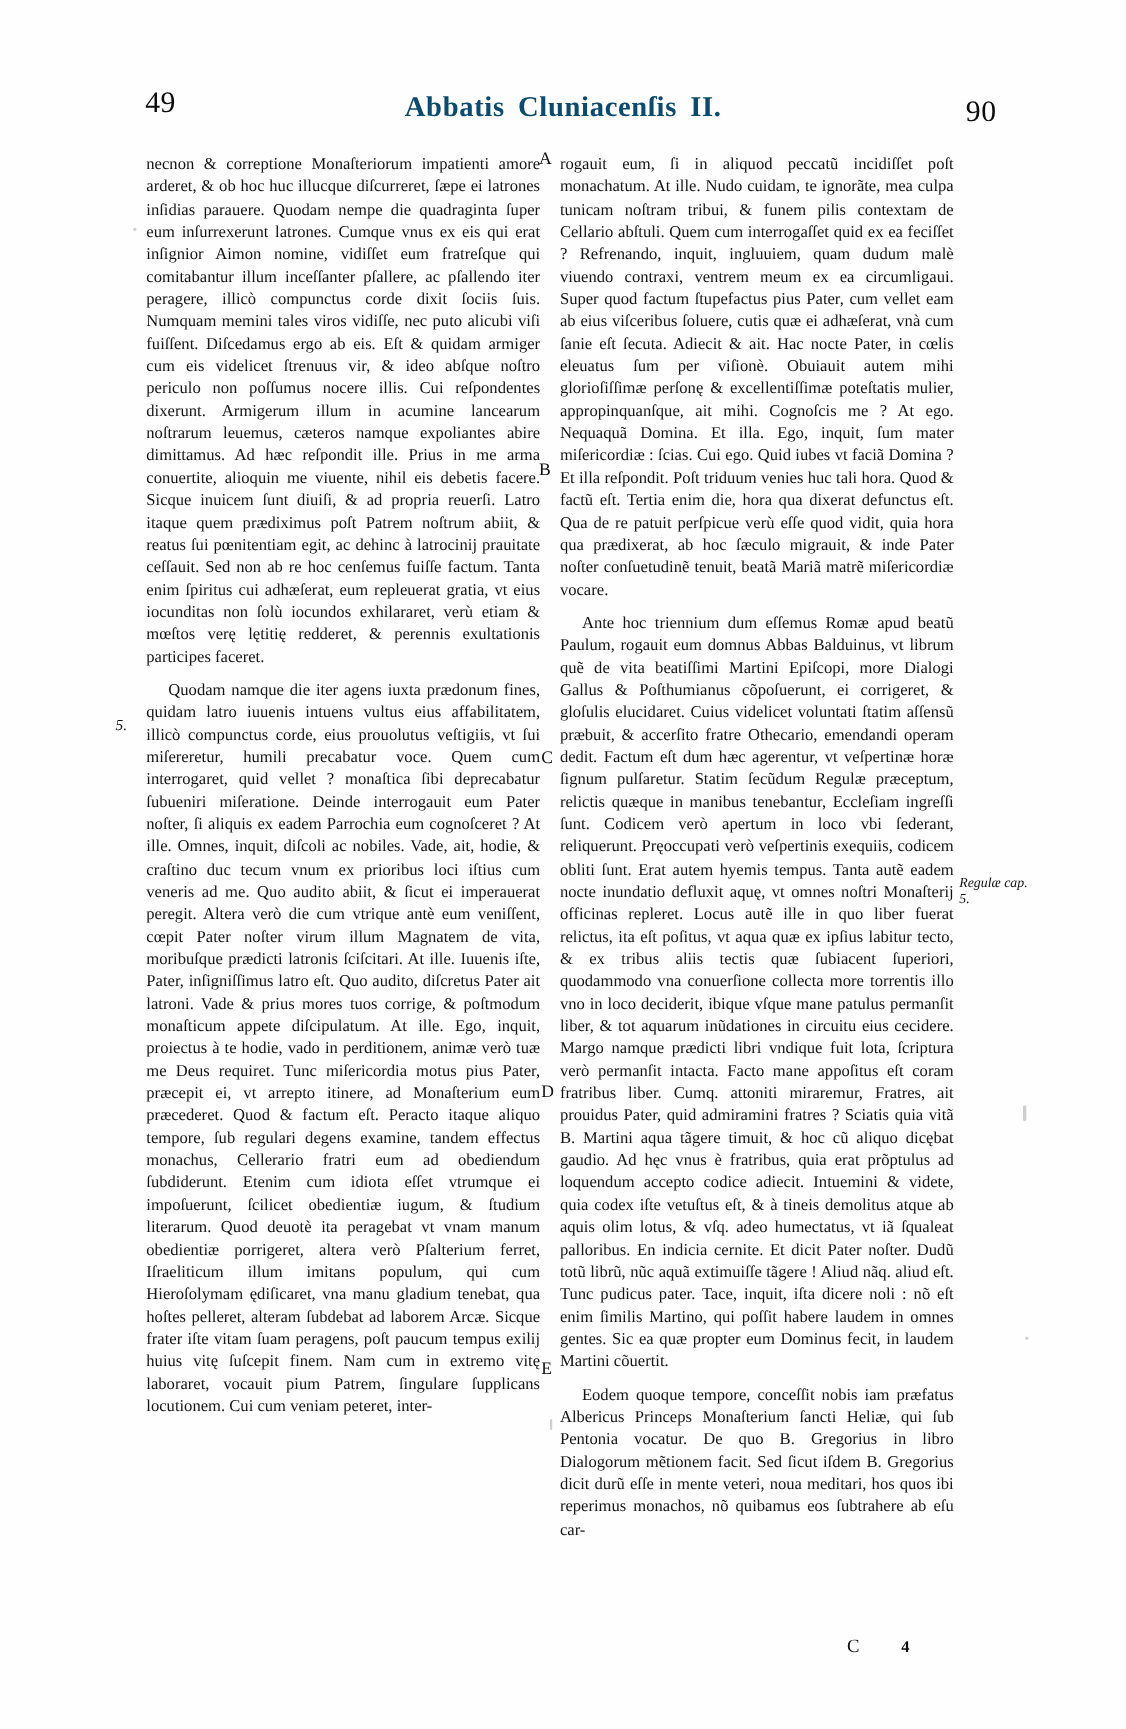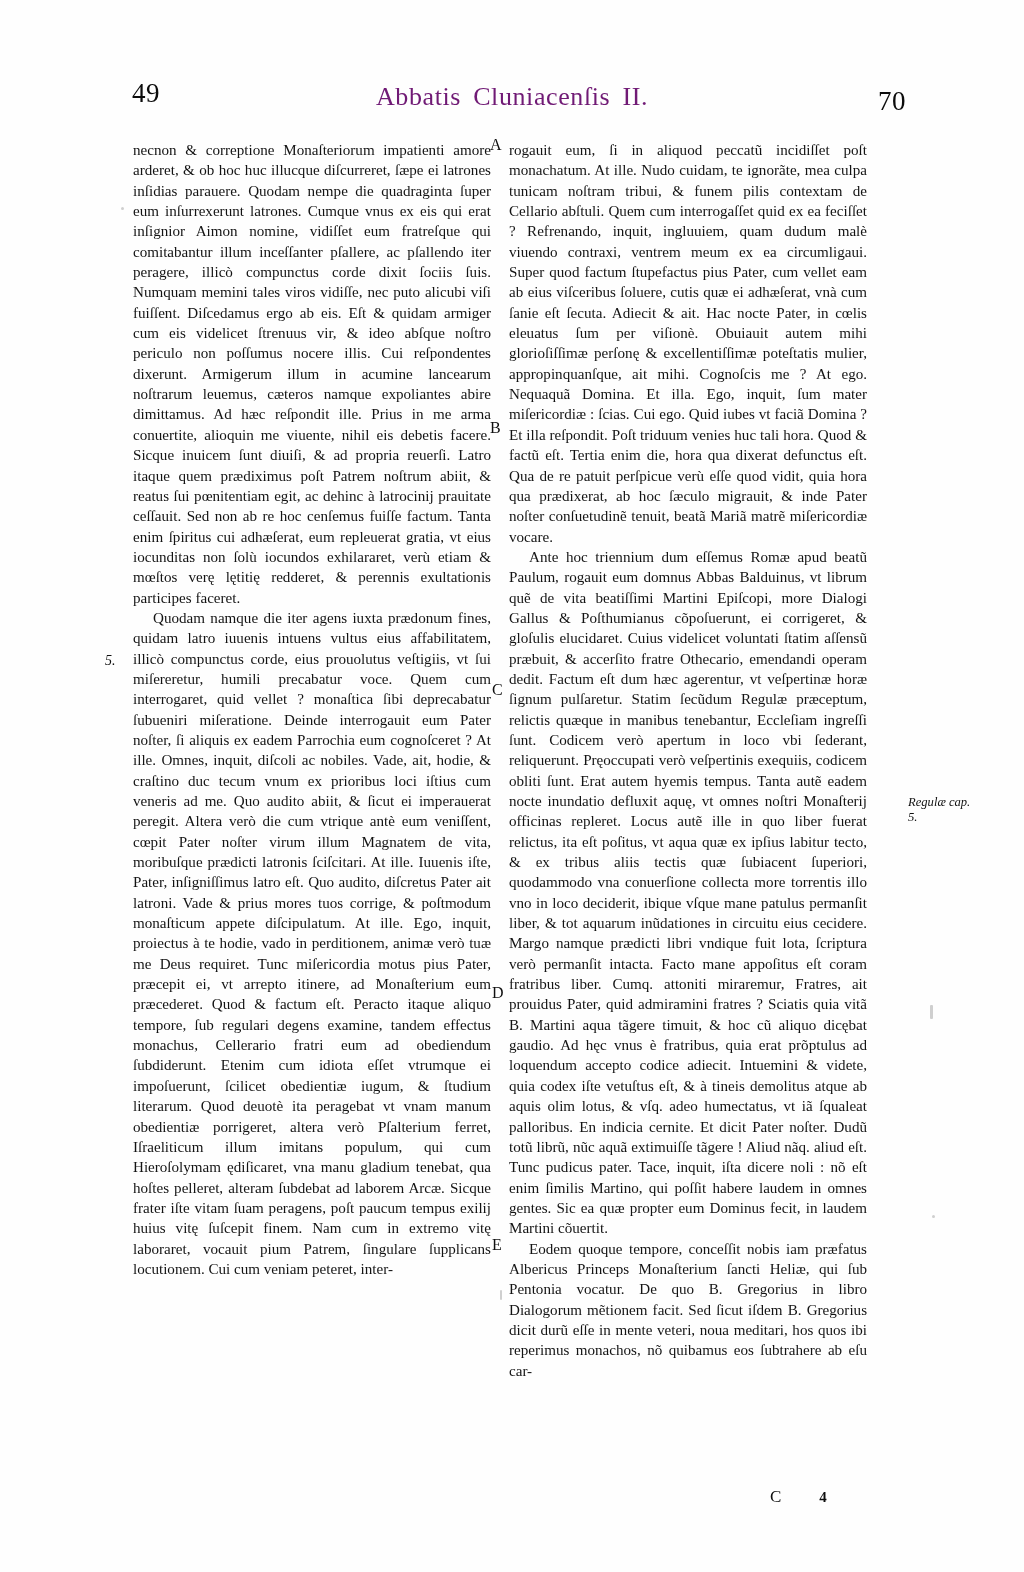--- a/index.html
+++ b/index.html
@@ -38,22 +38,23 @@
   .folio-left  { left: 132px;  top: 0; }
   .folio-right { right: 118px; top: 8px; }
   .running-title {
     position: absolute;
     left: 0;
     right: 0;
     top: 4px;
     text-align: center;
     font-size: 26px;
     letter-spacing: .6px;
-    color: #701a75;
+    color: #0c4a6e;
     word-spacing: 5px;
+    font-weight: bold;
   }
 
   
   .body-area {
     position: absolute;
     left: 0;
     top: 140px;
     width: 1024px;
     height: 1360px;
     padding-left: 12px;
@@ -73,21 +74,21 @@
   .col-left  { left: 133px; }
   .col-right { left: 509px; }
 
   .col p {
     margin: 0;
   }
   .col p.indent {
     text-indent: 20px;
   }
   .col p + p {
-    margin-top: 0;
+    margin-top: 10px;
   }
   .col .ital {
     font-style: italic;
   }
 
   
   .margin-letter {
     position: absolute;
     font-size: 16px;
     color: #101010;
@@ -99,21 +100,20 @@
     color: #101010;
     font-style: italic;
   }
   .margin-note {
     position: absolute;
     font-size: 12.6px;
     line-height: 15px;
     font-style: italic;
     color: #101010;
     width: 70px;
-    margin-left: 36px;
   }
 
   
   .signature {
     position: absolute;
     left: 770px;
     top: 1487px;
     font-size: 17px;
     color: #0e0e0e;
     text-align: center;
@@ -129,21 +129,21 @@
   }
 </style>
 </head>
 <body>
 
 <div id="page">
 
   <div class="header">
     <div class="folio folio-left">49</div>
     <div class="running-title">Abbatis Cluniacenſis II.</div>
-    <div class="folio folio-right">70</div>
+    <div class="folio folio-right">90</div>
   </div>
 
   <div class="body-area">
 
     <div class="col col-left">
       <p>necnon &amp; correptione Monaſteriorum impatienti amore arderet, &amp; ob hoc huc illucque diſcurreret, ſæpe ei latrones inſidias parauere. Quodam nempe die quadraginta ſuper eum inſurrexerunt latrones. Cumque vnus ex eis qui erat inſignior Aimon nomine, vidiſſet eum fratreſque qui comitabantur illum inceſſanter pſallere, ac pſallendo iter peragere, illicò compunctus corde dixit ſociis ſuis. Numquam memini tales viros vidiſſe, nec puto alicubi viſi fuiſſent. Diſcedamus ergo ab eis. Eſt &amp; quidam armiger cum eis videlicet ſtrenuus vir, &amp; ideo abſque noſtro periculo non poſſumus nocere illis. Cui reſpondentes dixerunt. Armigerum illum in acumine lancearum noſtrarum leuemus, cæteros namque expoliantes abire dimittamus. Ad hæc reſpondit ille. Prius in me arma conuertite, alioquin me viuente, nihil eis debetis facere. Sicque inuicem ſunt diuiſi, &amp; ad propria reuerſi. Latro itaque quem prædiximus poſt Patrem noſtrum abiit, &amp; reatus ſui pœnitentiam egit, ac dehinc à latrocinij prauitate ceſſauit. Sed non ab re hoc cenſemus fuiſſe factum. Tanta enim ſpiritus cui adhæſerat, eum repleuerat gratia, vt eius iocunditas non ſolù iocundos exhilararet, verù etiam &amp; mœſtos verę lętitię redderet, &amp; perennis exultationis participes faceret. </p>
       <p class="indent">Quodam namque die iter agens iuxta prædonum fines, quidam latro iuuenis intuens vultus eius affabilitatem, illicò compunctus corde, eius prouolutus veſtigiis, vt ſui miſereretur, humili precabatur voce. Quem cum interrogaret, quid vellet ? monaſtica ſibi deprecabatur ſubueniri miſeratione. Deinde interrogauit eum Pater noſter, ſi aliquis ex eadem Parrochia eum cognoſceret ? At ille. Omnes, inquit, diſcoli ac nobiles. Vade, ait, hodie, &amp; craſtino duc tecum vnum ex prioribus loci iſtius cum veneris ad me. Quo audito abiit, &amp; ſicut ei imperauerat peregit. Altera verò die cum vtrique antè eum veniſſent, cœpit Pater noſter virum illum Magnatem de vita, moribuſque prædicti latronis ſciſcitari. At ille. Iuuenis iſte, Pater, inſigniſſimus latro eſt. Quo audito, diſcretus Pater ait latroni. Vade &amp; prius mores tuos corrige, &amp; poſtmodum monaſticum appete diſcipulatum. At ille. Ego, inquit, proiectus à te hodie, vado in perditionem, animæ verò tuæ me Deus requiret. Tunc miſericordia motus pius Pater, præcepit ei, vt arrepto itinere, ad Monaſterium eum præcederet. Quod &amp; factum eſt. Peracto itaque aliquo tempore, ſub regulari degens examine, tandem effectus monachus, Cellerario fratri eum ad obediendum ſubdiderunt. Etenim cum idiota eſſet vtrumque ei impoſuerunt, ſcilicet obedientiæ iugum, &amp; ſtudium literarum. Quod deuotè ita peragebat vt vnam manum obedientiæ porrigeret, altera verò Pſalterium ferret, Iſraeliticum illum imitans populum, qui cum Hieroſolymam ędiſicaret, vna manu gladium tenebat, qua hoſtes pelleret, alteram ſubdebat ad laborem Arcæ. Sicque frater iſte vitam ſuam peragens, poſt paucum tempus exilij huius vitę ſuſcepit finem. Nam cum in extremo vitę laboraret, vocauit pium Patrem, ſingulare ſupplicans locutionem. Cui cum veniam peteret, inter-</p>
     </div>
 
     <div class="col col-right">

